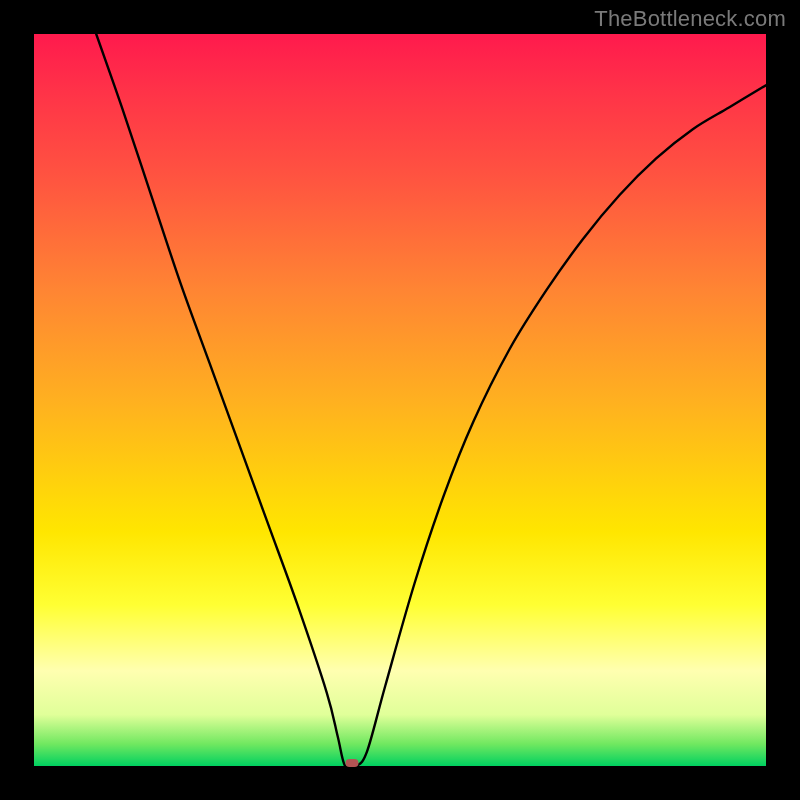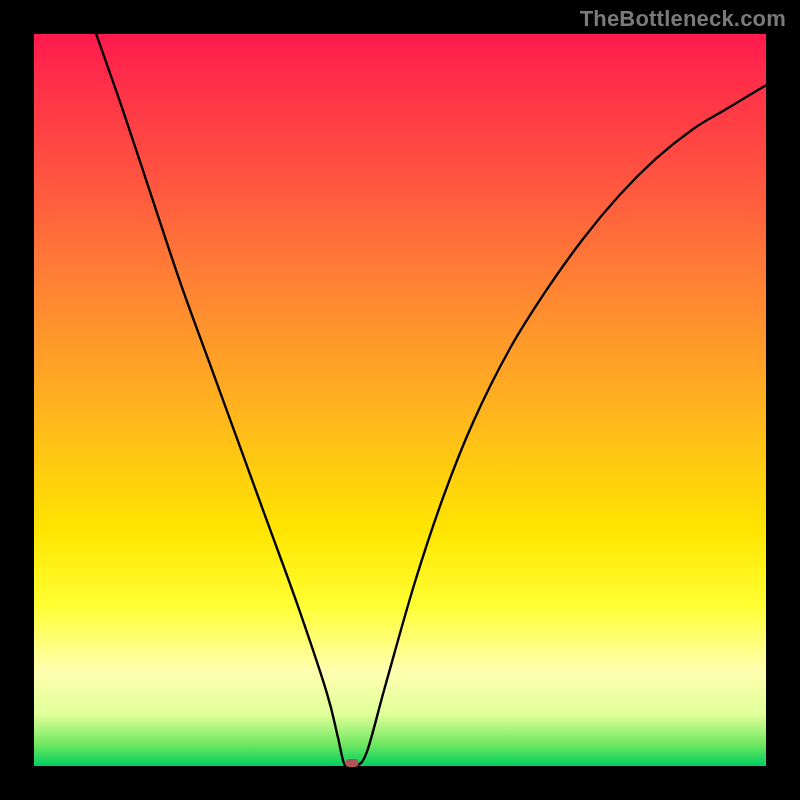--- a/index.html
+++ b/index.html
@@ -37,21 +37,21 @@
       #e0ff99 93%,
       #70e860 97%,
       #00d060 100%);
   }
   .watermark {
     position: absolute;
     top: 6px;
     right: 14px;
     color: #7a7a7a;
     font-size: 22px;
-    font-weight: 700;
+    font-weight: 400;
     letter-spacing: 0.2px;
   }
   svg.curve {
     position: absolute;
     top: 0;
     left: 0;
     width: 732px;
     height: 732px;
   }
   .marker {

